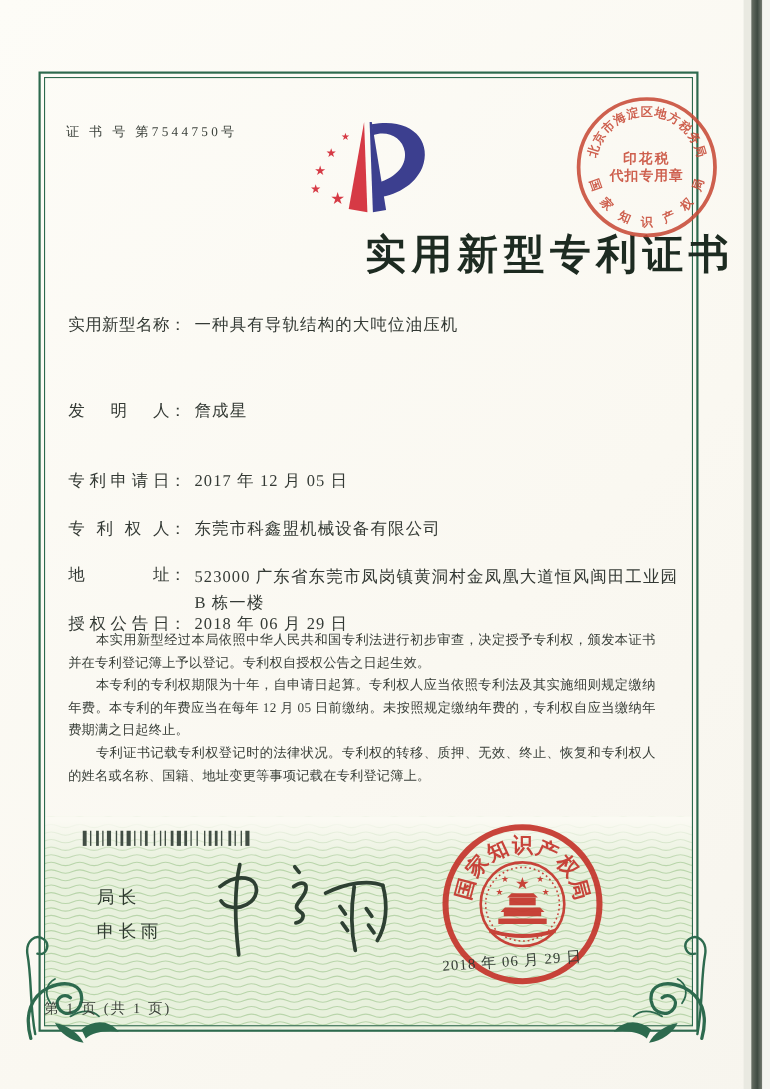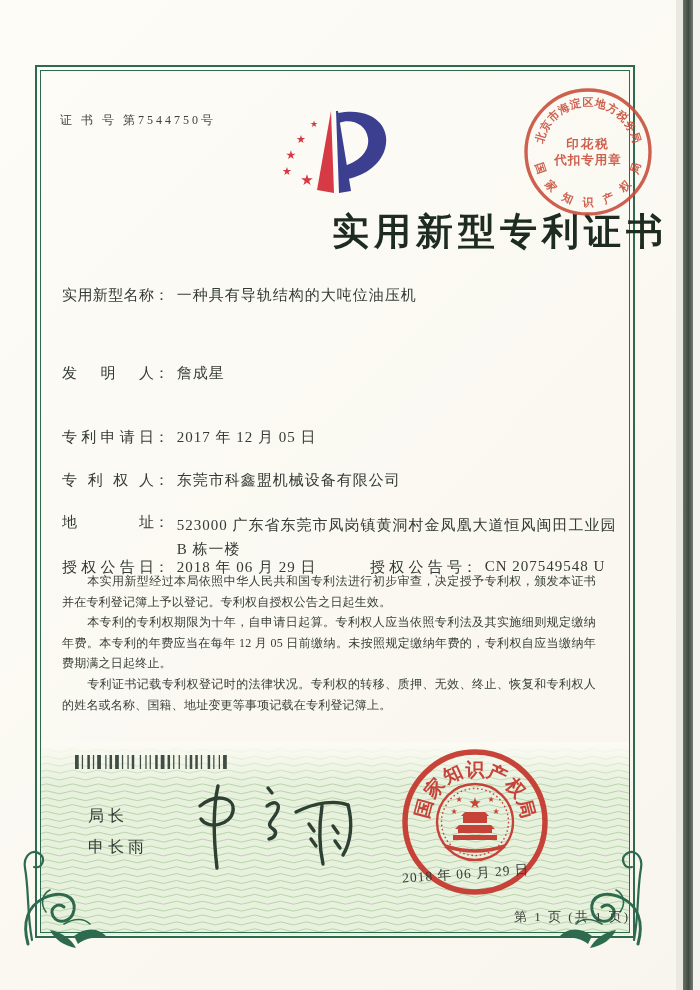--- a/index.html
+++ b/index.html
@@ -45,21 +45,21 @@
   .officer{position:absolute;left:88px;top:806px;font-size:16px;letter-spacing:4px;color:#2f3a30;z-index:5;}
   .officer div{margin-bottom:10px;}
   .signature{position:absolute;left:188px;top:776px;z-index:5;}
 
   .big-seal{position:absolute;left:395px;top:742px;z-index:5;opacity:.92;}
   .seal-date{position:absolute;left:402px;top:864px;width:160px;font-size:13.5px;letter-spacing:1px;
              color:#333b34;transform:rotate(-4deg);z-index:6;white-space:nowrap;}
 
   .tax-stamp{position:absolute;left:520px;top:84px;z-index:5;opacity:.88;}
 
-  .footer{position:absolute;left:40px;top:908px;width:590px;text-align:right;font-size:13px;
+  .footer{position:absolute;left:40px;top:908px;width:590px;text-align:left;font-size:13px;
           letter-spacing:2px;color:#3a403a;z-index:4;}
 
   .flourish{position:absolute;z-index:4;}
 </style>
 </head>
 <body>
 
 <div class="stage">
 
   <div class="band">
@@ -154,24 +154,20 @@
       <span class="flabel">专利权人</span><span class="fcolon">：</span>
       <span class="fvalue">东莞市科鑫盟机械设备有限公司</span>
     </div>
     <div class="frow" style="top:513px">
       <span class="flabel">地址</span><span class="fcolon">：</span>
       <span class="fvalue wrap">523000 广东省东莞市凤岗镇黄洞村金凤凰大道恒风闽田工业园 B 栋一楼</span>
     </div>
     <div class="frow" style="top:558px">
       <span class="flabel">授权公告日</span><span class="fcolon">：</span>
       <span class="fvalue">2018 年 06 月 29 日</span>
-      <span class="grant-no-group">
-        <span class="flabel">授权公告号</span><span class="fcolon">：</span>
-        <span class="fvalue">CN 207549548 U</span>
-      </span>
     </div>
 
     <div class="paras">
       <p>本实用新型经过本局依照中华人民共和国专利法进行初步审查，决定授予专利权，颁发本证书并在专利登记簿上予以登记。专利权自授权公告之日起生效。</p>
       <p>本专利的专利权期限为十年，自申请日起算。专利权人应当依照专利法及其实施细则规定缴纳年费。本专利的年费应当在每年 12 月 05 日前缴纳。未按照规定缴纳年费的，专利权自应当缴纳年费期满之日起终止。</p>
       <p>专利证书记载专利权登记时的法律状况。专利权的转移、质押、无效、终止、恢复和专利权人的姓名或名称、国籍、地址变更等事项记载在专利登记簿上。</p>
     </div>
 
     <svg class="barcode" width="180" height="15">
         <rect x="0" y="0" width="3.75" height="14" fill="#414d44"></rect>

